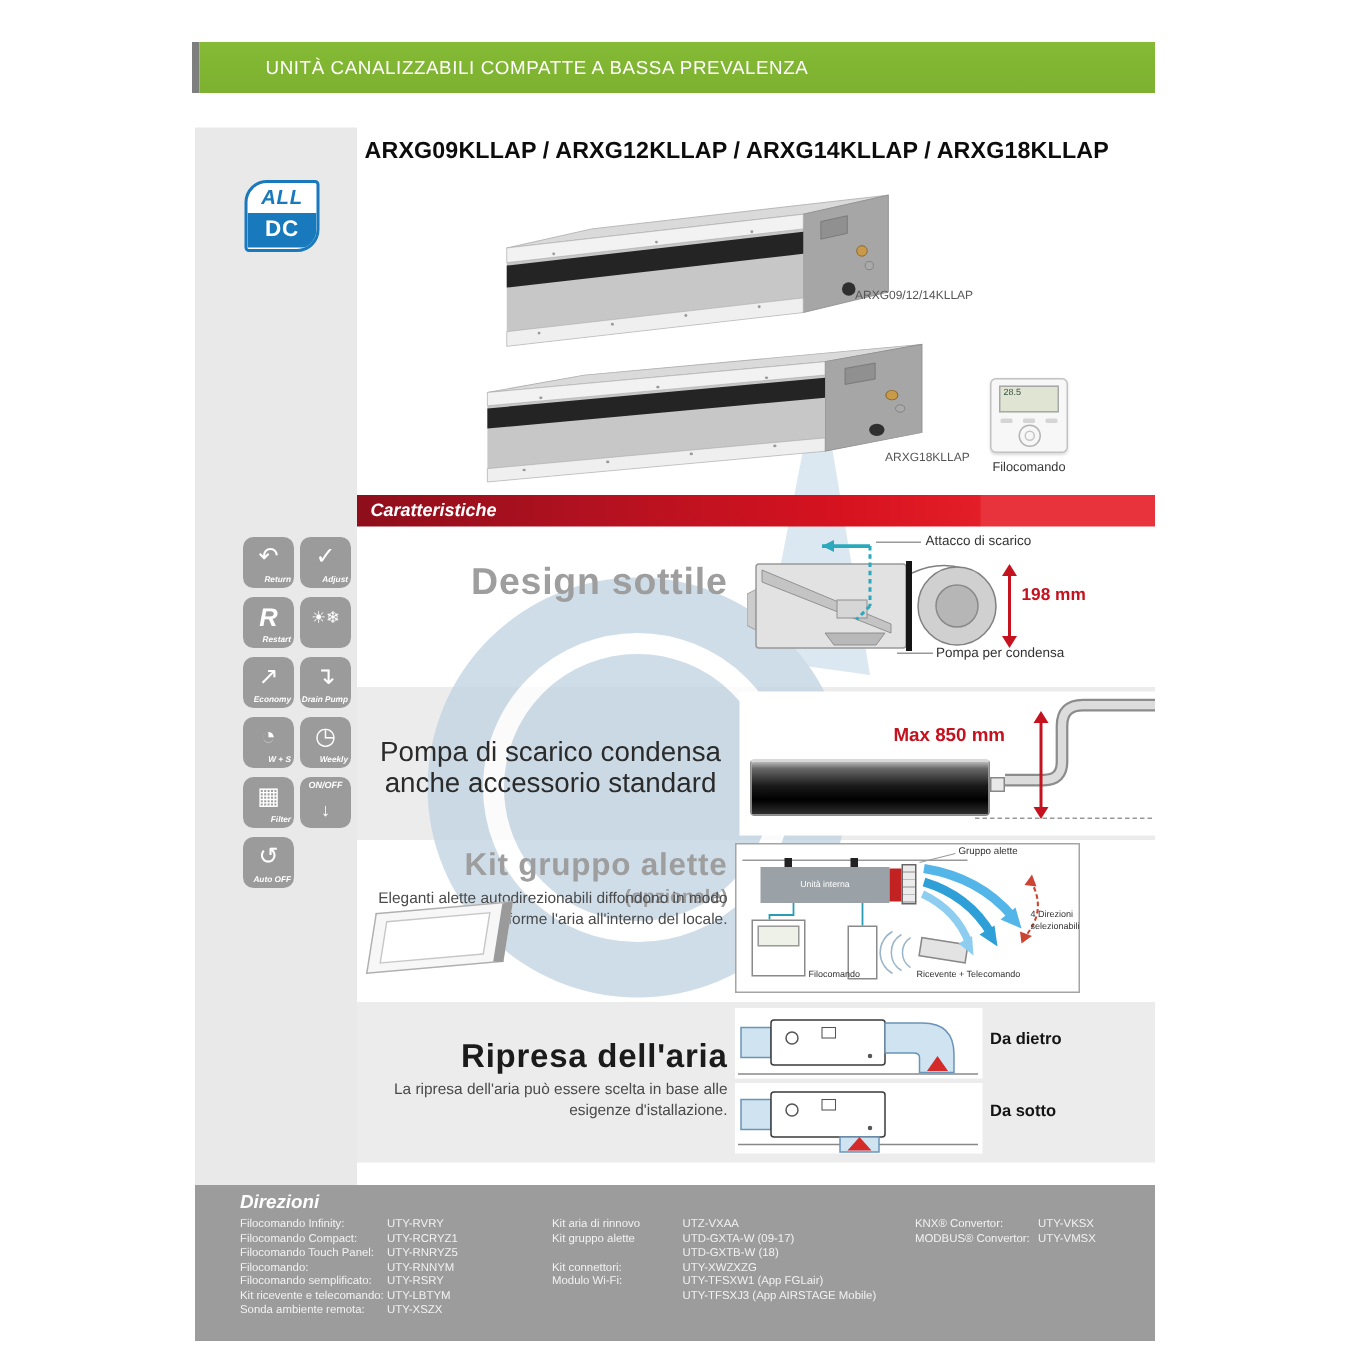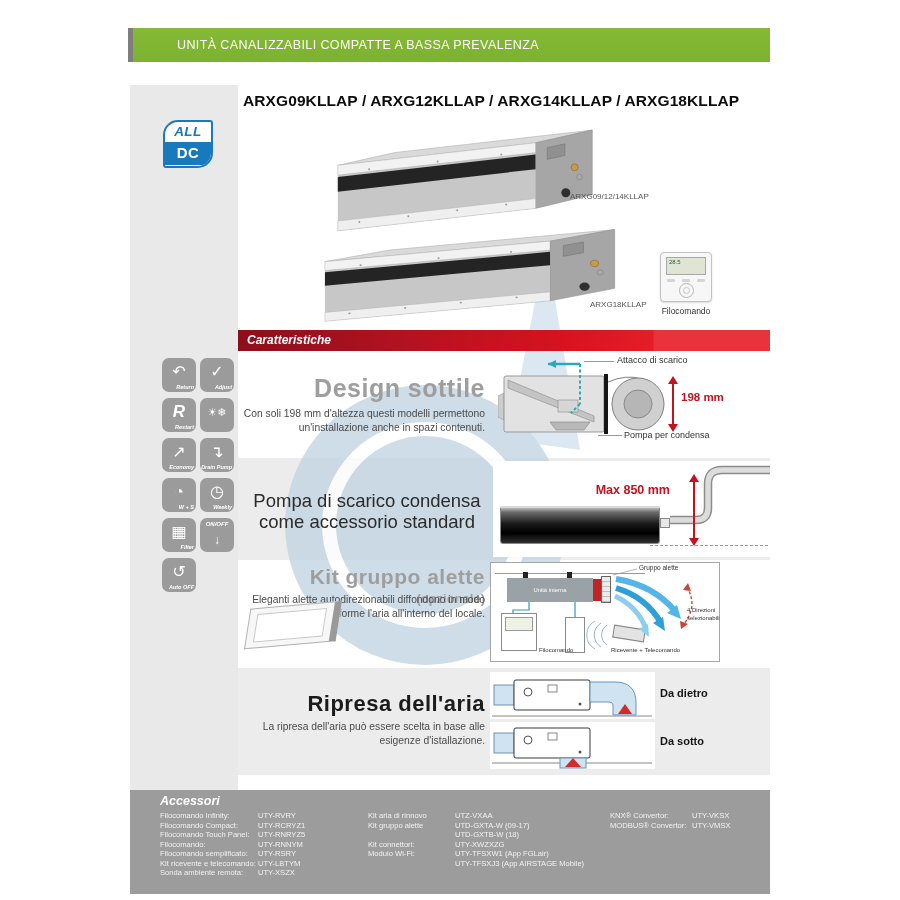--- a/index.html
+++ b/index.html
@@ -192,21 +192,20 @@
         <div class="topl">ON/OFF</div>
         <div class="g">↓</div>
       </div>
     <div class="ftile">
         <div class="g">↺</div>
         <div class="lab">Auto OFF</div>
       </div>
   </div>
 
   <div class="abs sec-title-gray" style="left:250px;top:374px;width:235px;font-size:25px;z-index:2;">Design sottile</div>
-  <div class="abs sec-body" style="left:243px;top:407px;width:242px;z-index:2;">Con soli 198 mm d'altezza questi modelli permettono un'installazione anche in spazi contenuti.</div>
 
   <svg class="abs" style="left:498px;top:356px;z-index:2;" width="172" height="92" viewBox="0 0 172 92">
     <polygon points="0,40 6,37 6,64 0,61" fill="#cccccc" stroke="#999" stroke-width=".6"></polygon>
     <rect x="6" y="20" width="100" height="56" rx="2" fill="#e2e2e2" stroke="#999"></rect>
     <polygon points="10,24 96,60 96,66 10,32" fill="#c4c4c4" stroke="#8a8a8a" stroke-width=".6"></polygon>
     <rect x="60" y="44" width="20" height="12" fill="#d6d6d6" stroke="#888" stroke-width=".6"></rect>
     <polygon points="52,66 92,66 86,74 58,74" fill="#b8b8b8" stroke="#888" stroke-width=".6"></polygon>
     <rect x="106" y="18" width="4" height="60" fill="#151515"></rect>
     <path d="M110,26 Q128,18 144,23" fill="none" stroke="#808080" stroke-width="1"></path>
     <circle cx="140" cy="48" r="26" fill="#d0d0d0" stroke="#808080"></circle>
@@ -223,21 +222,21 @@
   </svg>
   <div class="abs leader" style="left:584px;top:361px;width:30px;z-index:2;"></div>
   <div class="abs diag-label" style="left:617px;top:355px;z-index:2;">Attacco di scarico</div>
   <div class="abs dim-red" style="left:681px;top:391px;font-size:11.5px;z-index:2;">198 mm</div>
   <div class="abs leader" style="left:598px;top:435px;width:24px;z-index:2;"></div>
   <div class="abs diag-label" style="left:624px;top:430px;z-index:2;">Pompa per condensa</div>
 
   <div class="abs" style="left:493px;top:461px;width:277px;height:96px;background:#fff;z-index:2;"></div>
   <div class="abs sec-title-dark" style="left:246px;top:490px;width:242px;font-size:18.5px;z-index:2;">
     <div>Pompa di scarico condensa</div>
-    <div>come accessorio standard</div>
+    <div>anche accessorio standard</div>
   </div>
   <div class="abs dark-unit" style="left:500px;top:506px;width:160px;height:38px;z-index:2;"></div>
   <div class="abs connector" style="left:660px;top:518px;width:10px;height:10px;z-index:2;"></div>
   <svg class="abs" style="left:668px;top:464px;z-index:2;" width="102" height="64" viewBox="0 0 102 64">
     <path d="M2,56 L28,56 Q40,56 40,44 L40,20 Q40,6 54,6 L102,6" fill="none" stroke="#8c8c8c" stroke-width="8.5"></path>
     <path d="M2,56 L28,56 Q40,56 40,44 L40,20 Q40,6 54,6 L102,6" fill="none" stroke="#dcdcdc" stroke-width="5.5"></path>
   </svg>
   <svg class="abs" style="left:687px;top:474px;z-index:2;" width="14" height="72" viewBox="0 0 14 72">
     <line x1="7" y1="4" x2="7" y2="68" stroke="#c4121f" stroke-width="2"></line>
     <polygon points="7,0 2,8 12,8" fill="#c4121f"></polygon>
@@ -316,21 +315,21 @@
     <rect x="24" y="6" width="76" height="30" rx="2" fill="#fff" stroke="#3a3a3a"></rect>
     <circle cx="38" cy="18" r="4" fill="none" stroke="#555"></circle>
     <rect x="58" y="11" width="9" height="7" fill="none" stroke="#555" stroke-width=".7"></rect>
     <circle cx="90" cy="30" r="1.5" fill="#555"></circle>
     <rect x="70" y="36" width="26" height="10" fill="#cfe3f0" stroke="#6a94b8"></rect>
     <polygon points="75,45 91,45 83,36" fill="#d42a2a"></polygon>
   </svg>
   <div class="abs dir-label" style="left:660px;top:735px;z-index:2;">Da sotto</div>
 
   <div class="abs footer" style="left:130px;top:790px;width:640px;height:104px;z-index:2;">
-    <div class="abs acc-title" style="left:30px;top:4px;">Accessori</div>
+    <div class="abs acc-title" style="left:30px;top:4px;">Direzioni</div>
     <div class="abs fcol" style="left:30px;top:21px;">
       <div class="frow">Filocomando Infinity:</div>
       <div class="frow">Filocomando Compact:</div>
       <div class="frow">Filocomando Touch Panel:</div>
       <div class="frow">Filocomando:</div>
       <div class="frow">Filocomando semplificato:</div>
       <div class="frow">Kit ricevente e telecomando:</div>
       <div class="frow">Sonda ambiente remota:</div>
     </div>
     <div class="abs fcol" style="left:128px;top:21px;">

